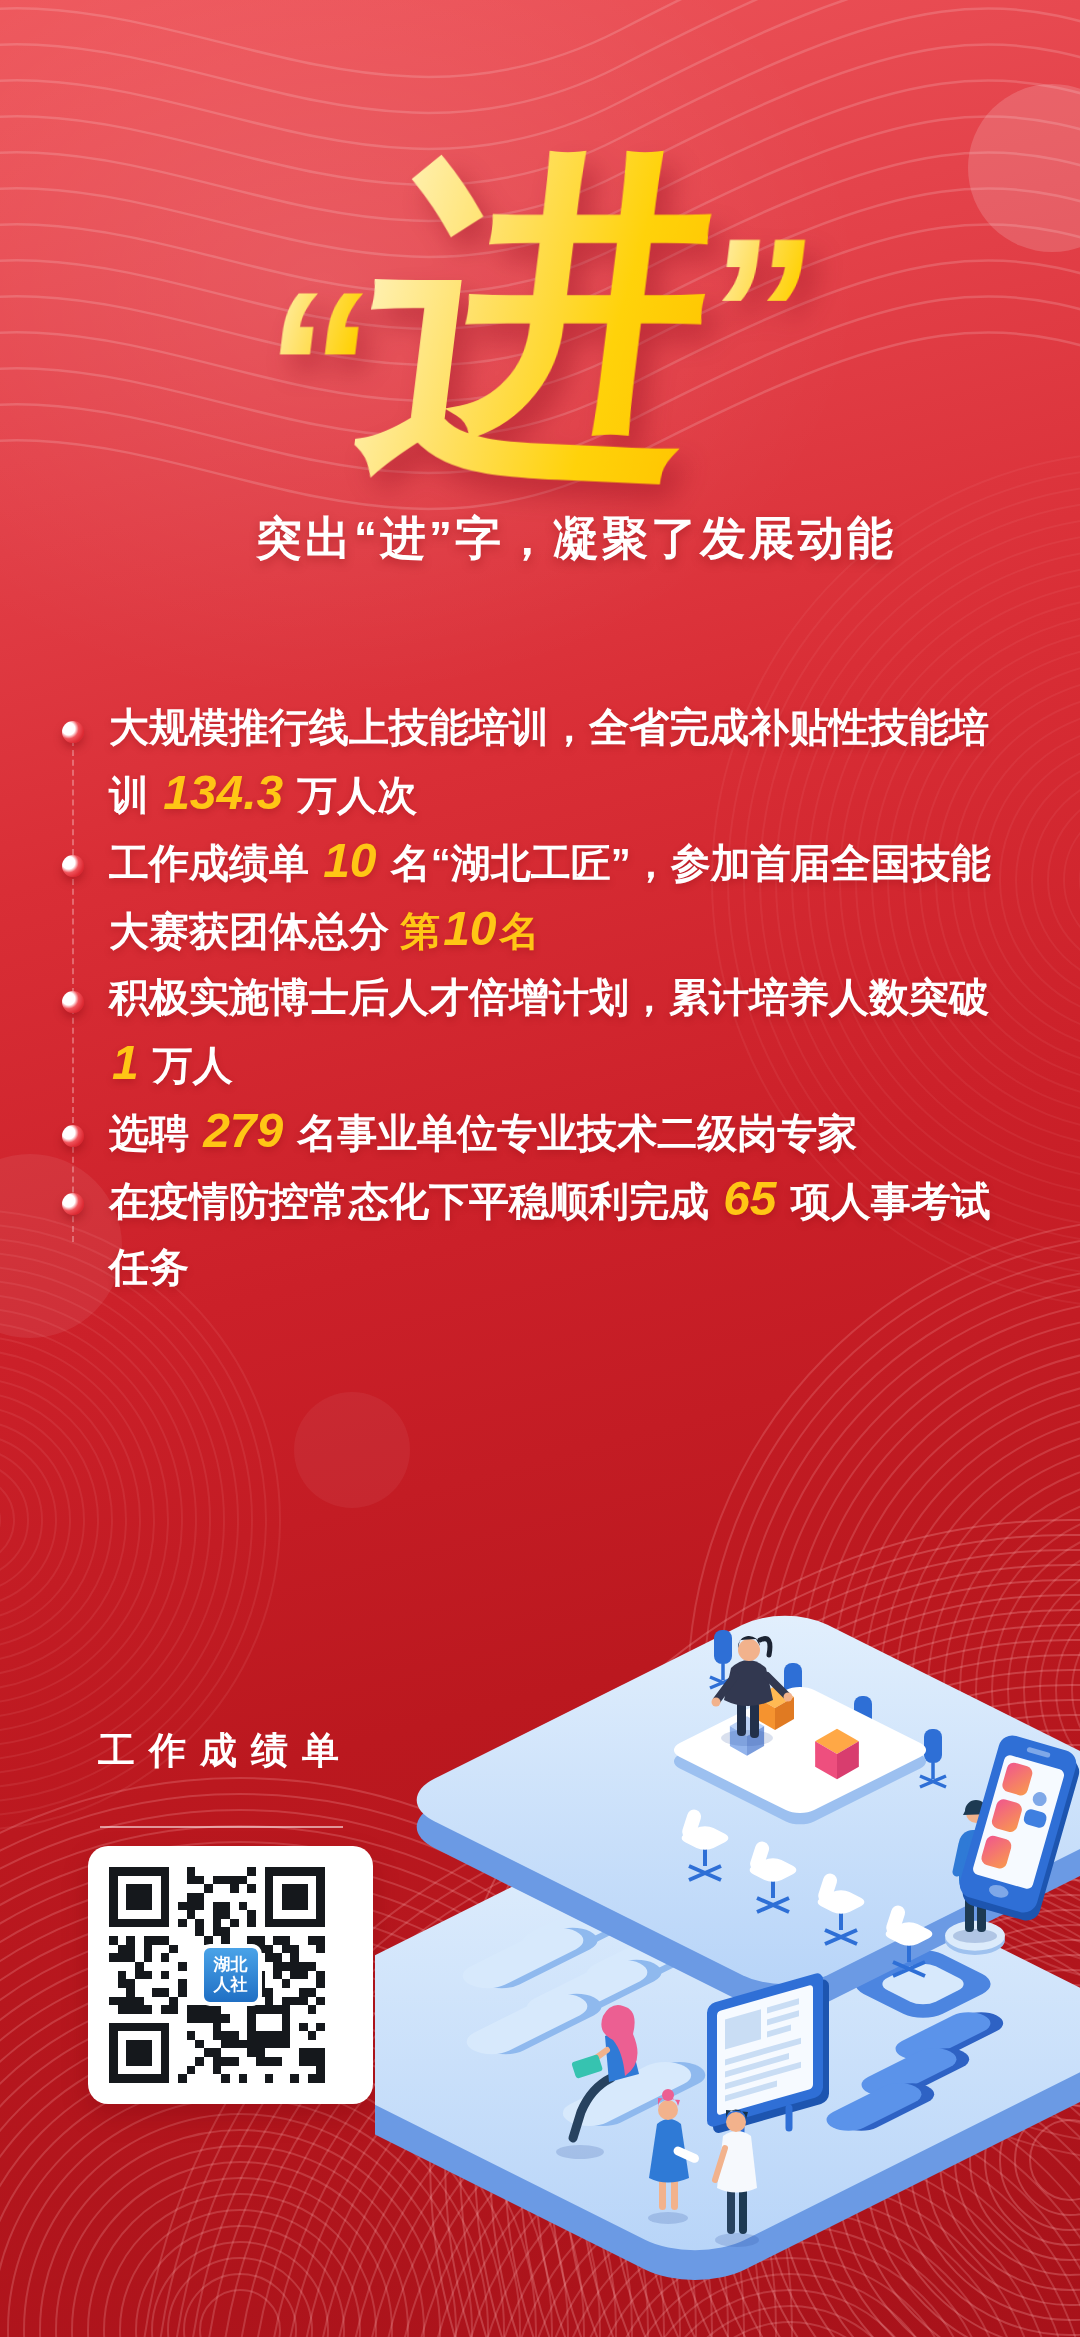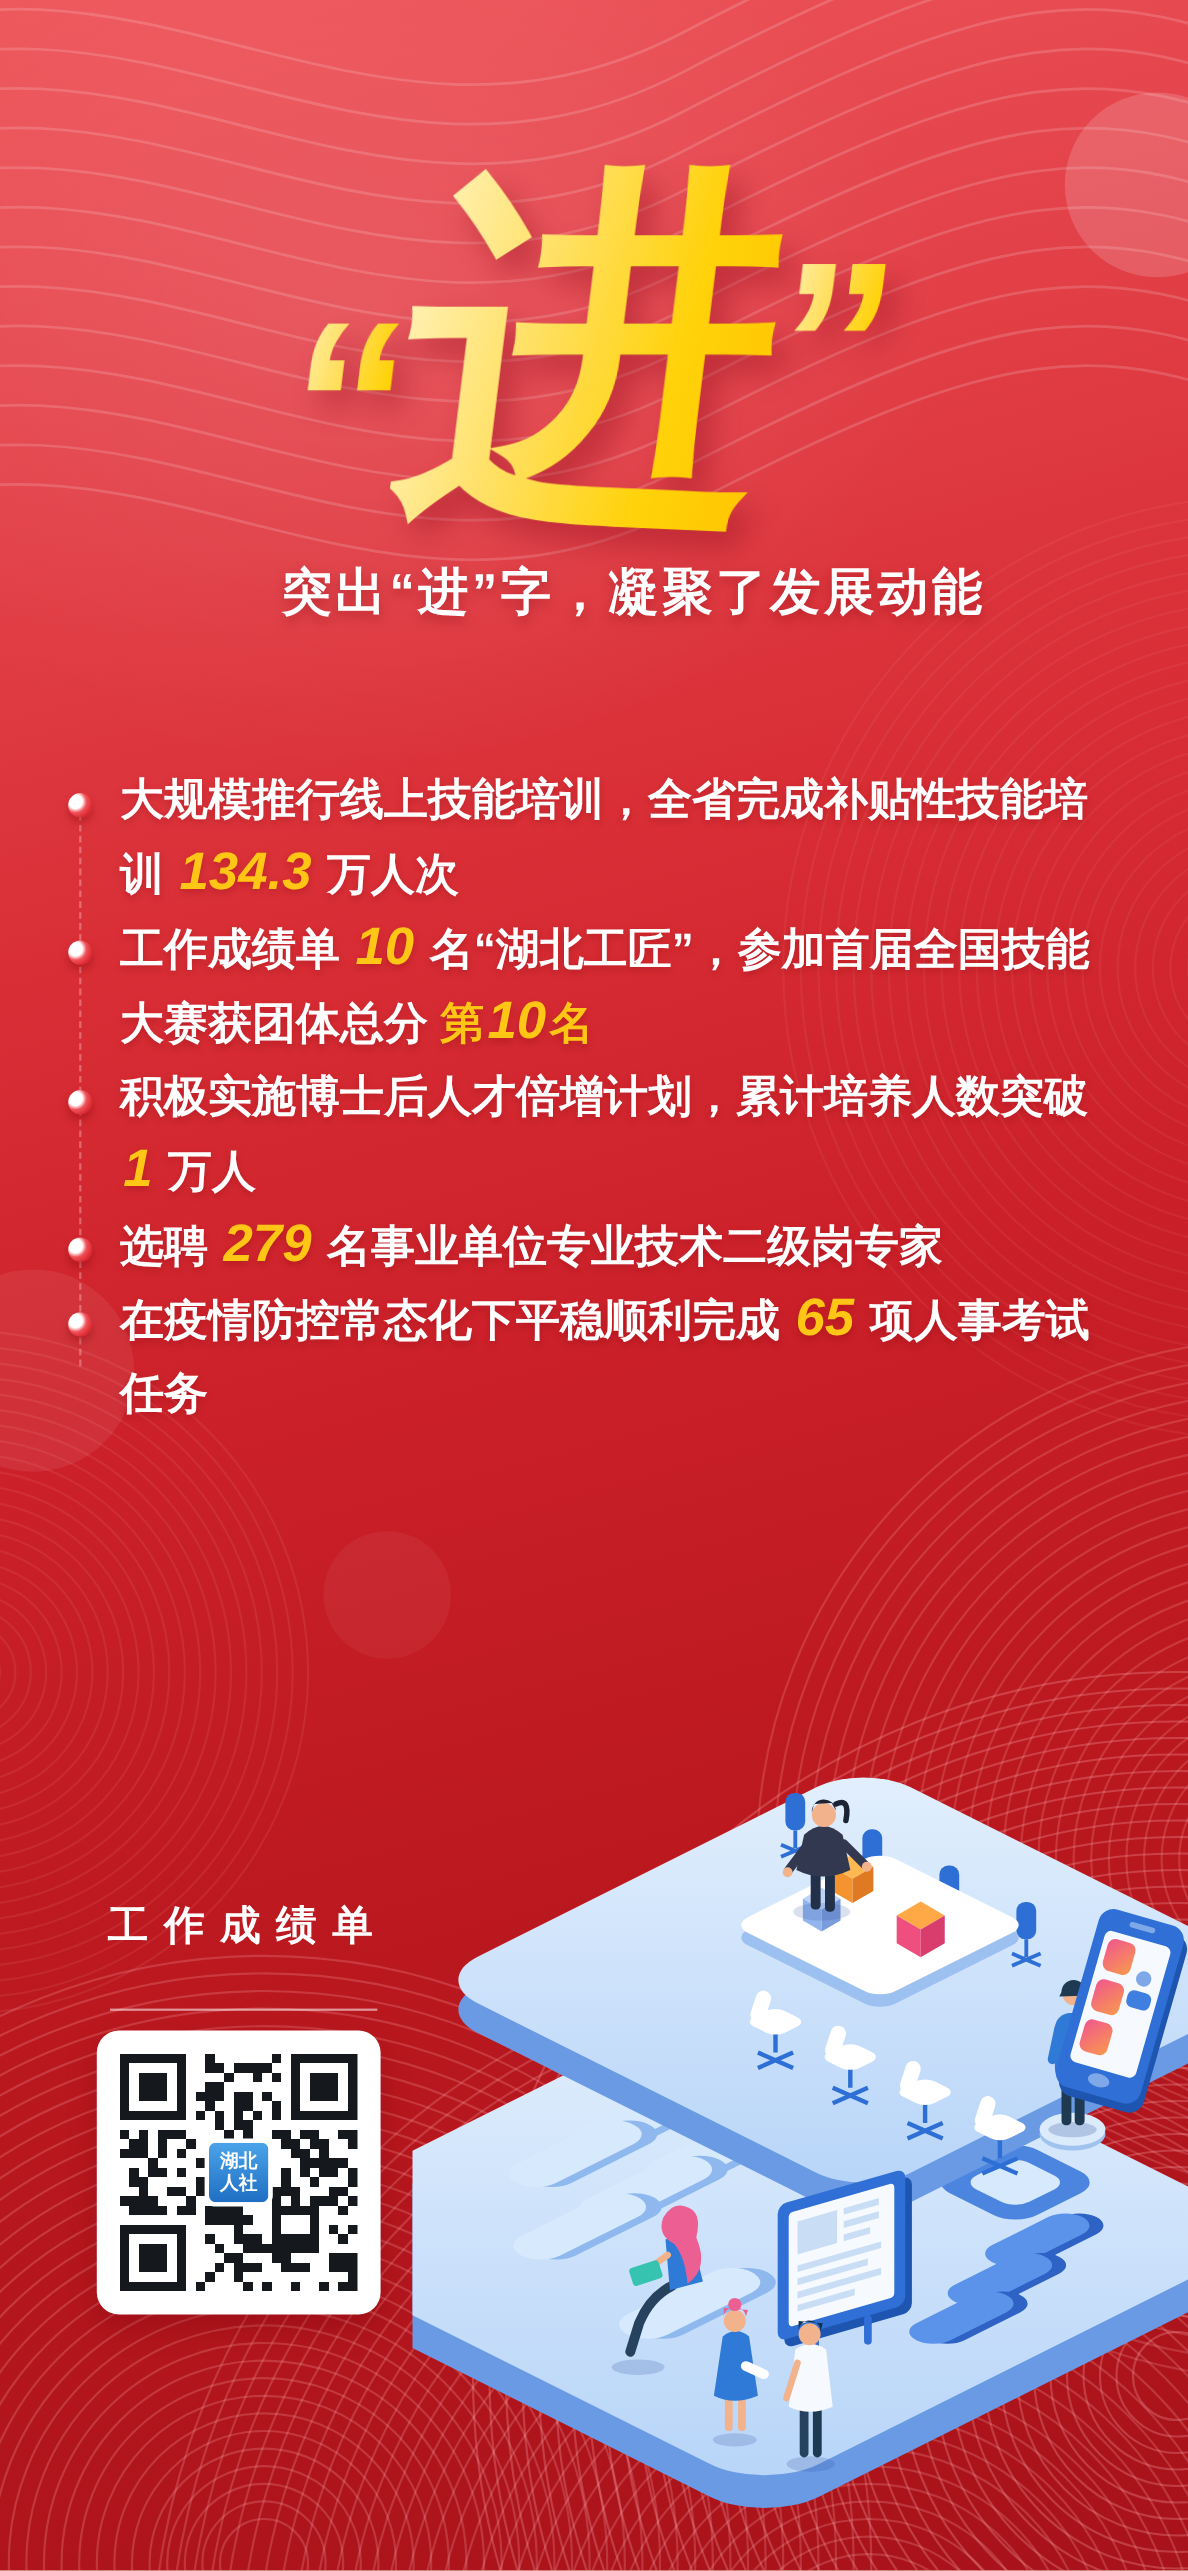--- a/index.html
+++ b/index.html
@@ -40,21 +40,21 @@
   .seg-n{font-style:italic;color:#ffc615;font-size:48px;padding:0 3px;}
   .seg-y{color:#ffc615;}
 
   
   .footer-text{position:absolute;left:98px;top:1727px;color:#ffffff;font-weight:bold;}
   .footer-line1{font-size:37px;letter-spacing:2px;line-height:44px;}
   .footer-line2{font-size:37px;letter-spacing:14px;line-height:48px;}
   .footer-divider{position:absolute;left:100px;top:1826px;width:243px;height:2px;
     background:rgba(255,255,255,.55);}
   .qr-box{position:absolute;left:88px;top:1846px;width:258px;height:258px;background:#ffffff;
-    border-radius:20px;box-shadow:0 12px 26px rgba(110,0,12,.28);}
+    border-radius:20px;box-shadow:0 12px 26px rgba(110,0,12,.28);padding-left:27px;}
   .qr-box svg{position:absolute;left:21px;top:21px;width:216px;height:216px;}
   .qr-logo{position:absolute;left:50%;top:50%;width:62px;height:62px;transform:translate(-50%,-50%);
     background:linear-gradient(180deg,#4aa3e8,#1f6fc4);border:4px solid #ffffff;border-radius:10px;
     color:#ffffff;display:flex;flex-direction:column;align-items:center;justify-content:center;
     font-size:17px;font-weight:bold;line-height:20px;box-sizing:border-box;}
 
   .illus{position:absolute;left:375px;top:1538px;width:705px;height:799px;}
 </style>
 </head>
 <body>

